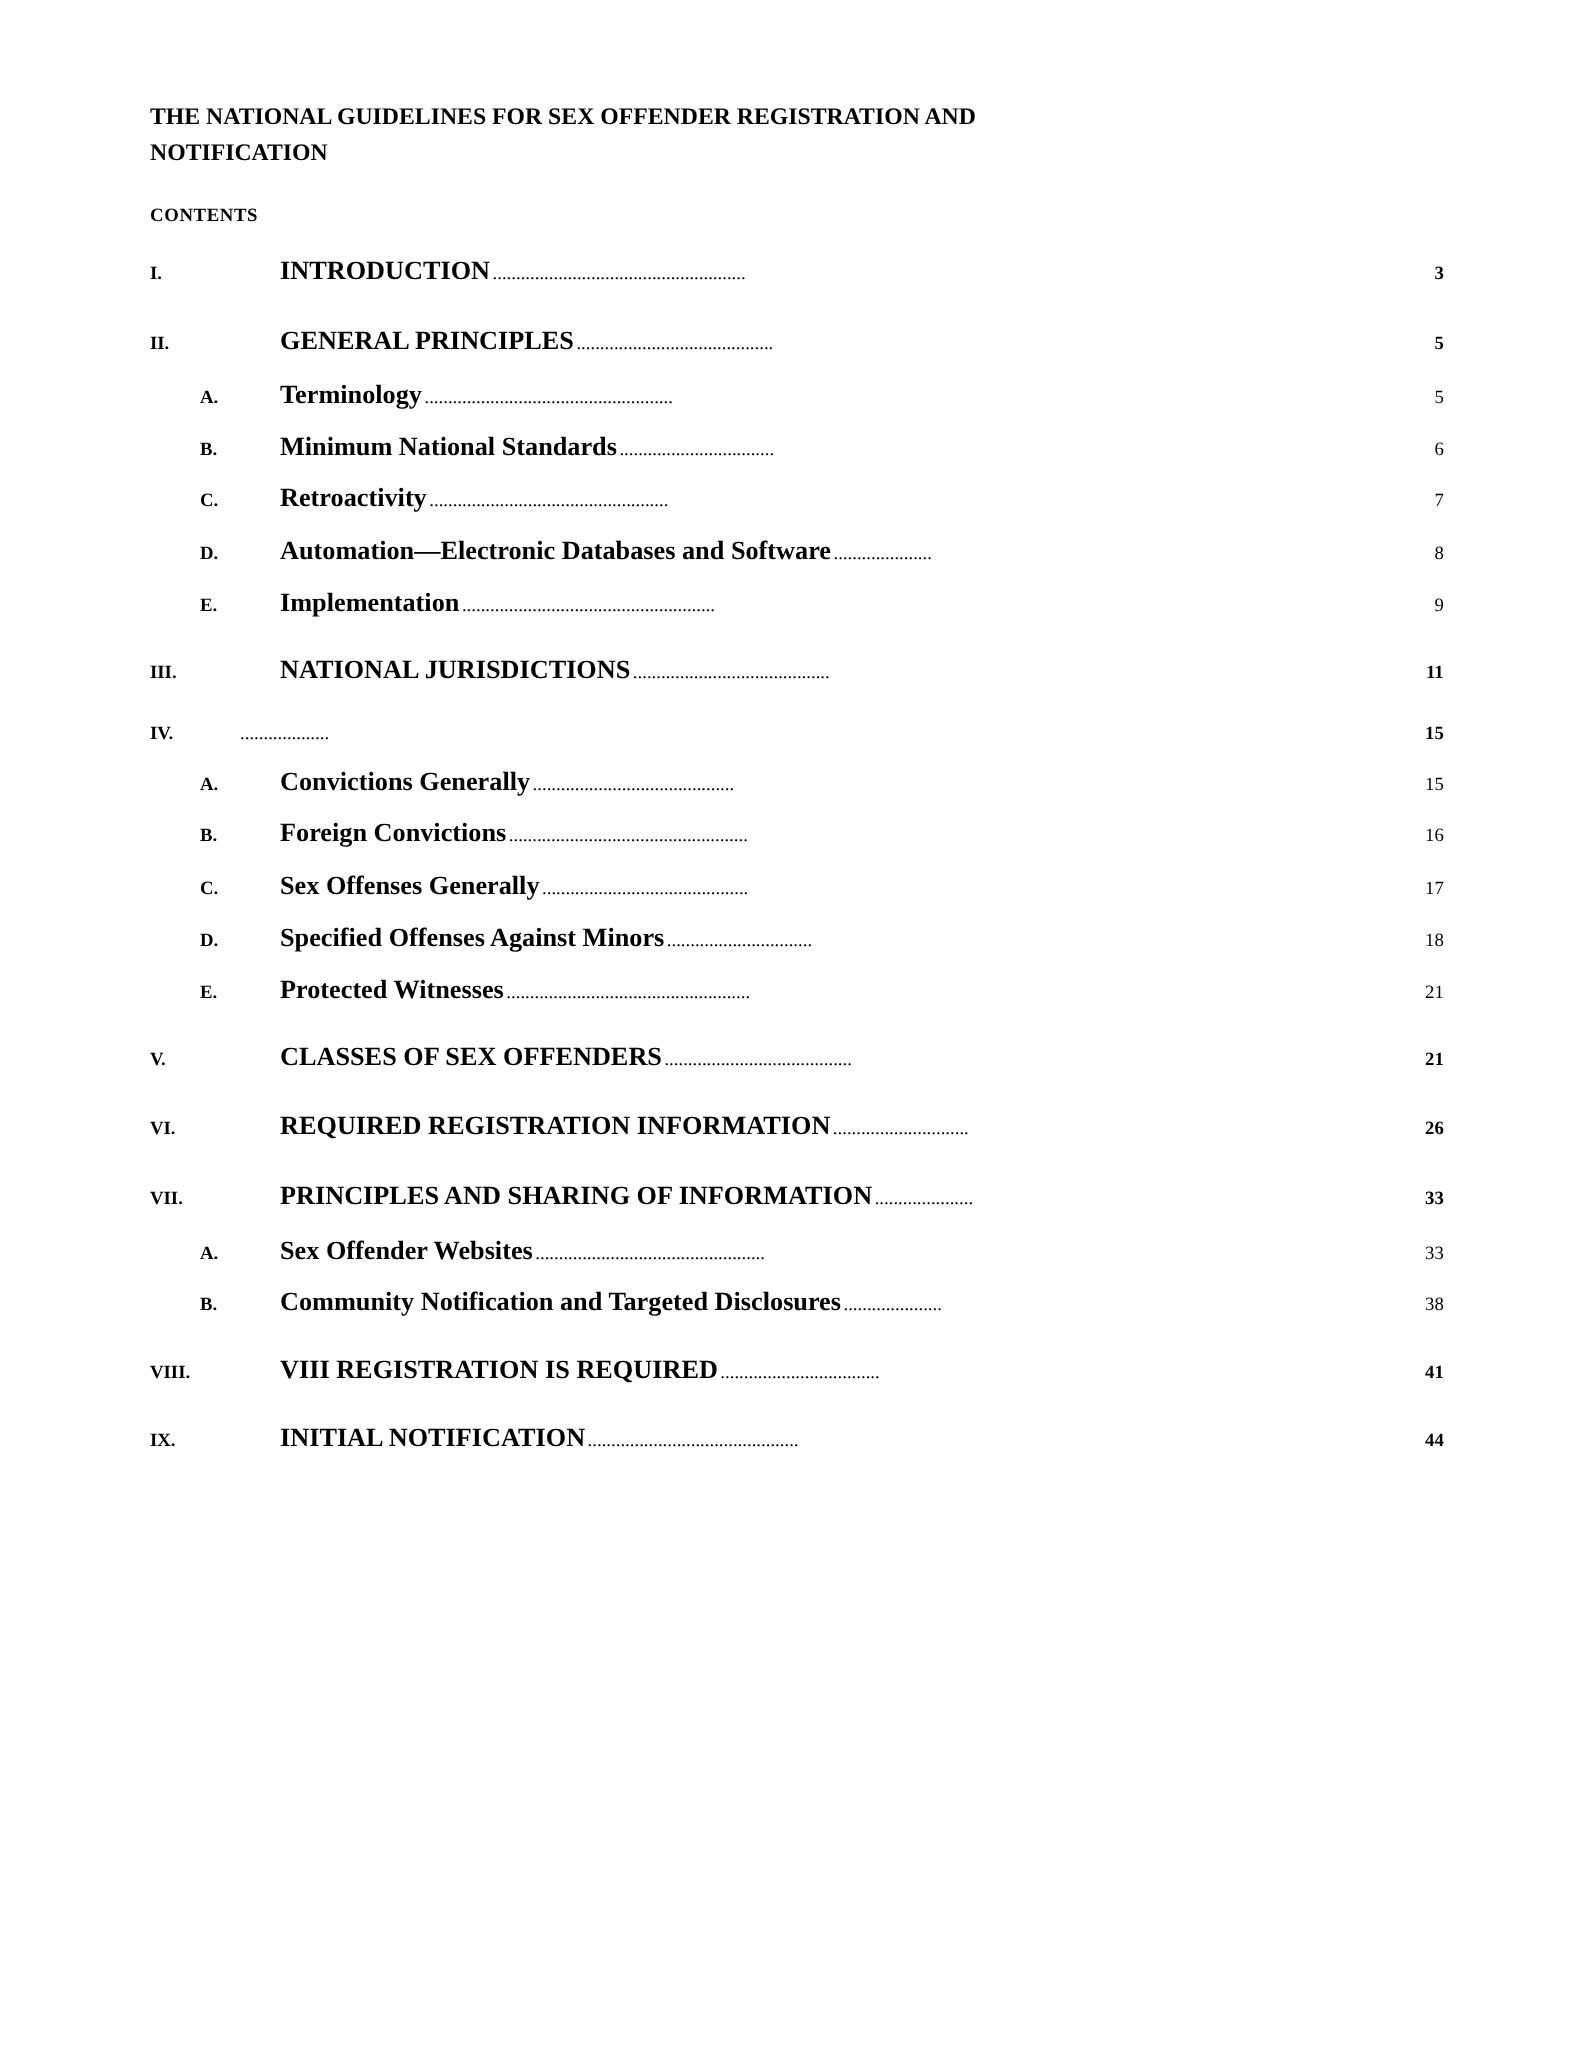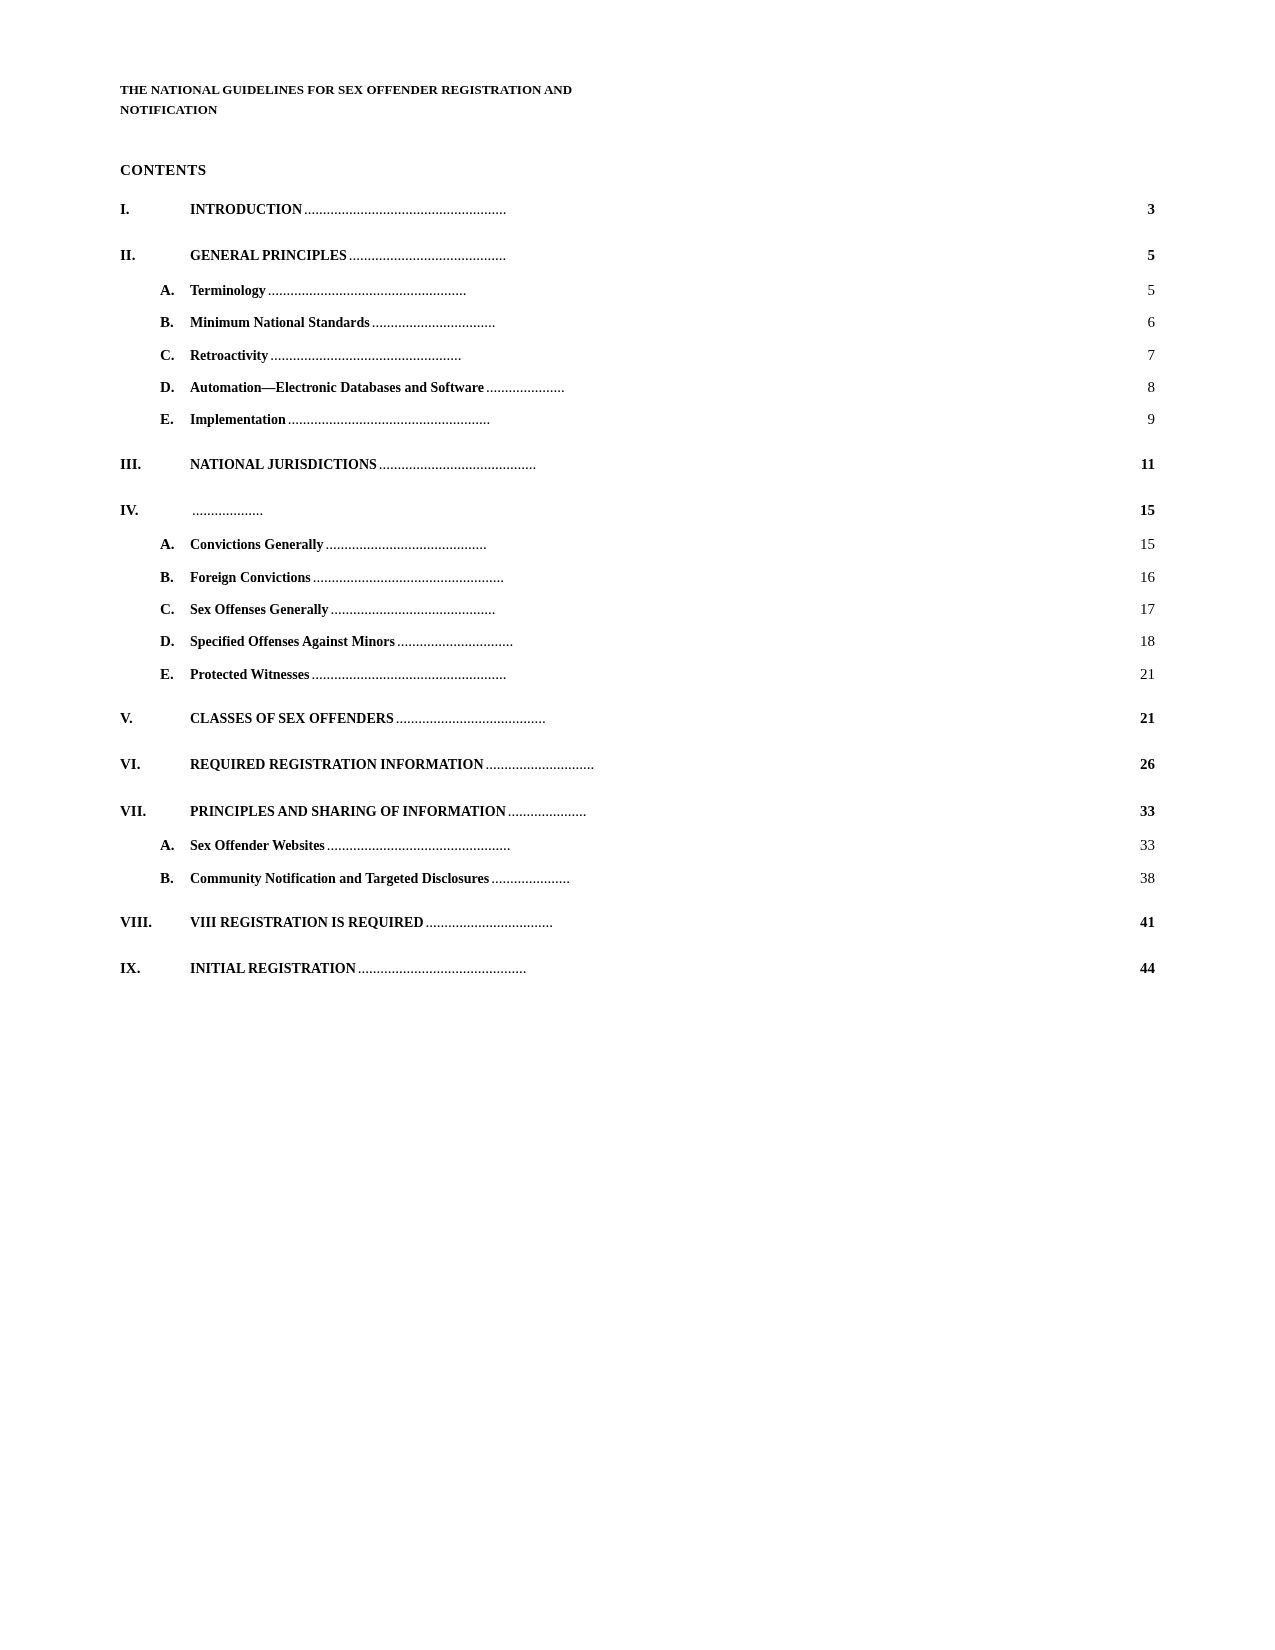--- a/index.html
+++ b/index.html
@@ -13,23 +13,23 @@
       font-family: "Times New Roman", Times, serif;
       font-size: 16px;
       color: #000000;
       width: 1275px;
       min-height: 1650px;
       padding: 80px 120px 80px 120px;
     }
 
     .document-title {
       font-weight: bold;
-      font-size: 13px;
+      font-size: 19px;
       line-height: 1.5;
-      margin-bottom: 43px;
+      margin-bottom: 28px;
     }
 
     .contents-header {
       font-weight: bold;
       font-size: 15px;
       margin-bottom: 18px;
       letter-spacing: 0.5px;
     }
 
     .toc-row {
@@ -59,22 +59,23 @@
       flex-shrink: 0;
     }
 
     .toc-content {
       flex: 1;
       display: flex;
       align-items: baseline;
     }
 
     .toc-label {
-      font-size: 14px;
+      font-size: 21px;
       white-space: nowrap;
+      margin-left: 34px;
     }
 
     .toc-label.bold {
       font-weight: bold;
     }
 
     .toc-label.underline {
       font-weight: bold;
     }
 
@@ -276,18 +277,18 @@
       <div class="toc-content">
         <span class="toc-label bold">VIII REGISTRATION IS REQUIRED</span>
         <span class="toc-dots"> .................................. </span>
         <span class="toc-page">41</span>
       </div>
     </div>
     <div class="section-spacer"></div>
     <div class="toc-row main-entry">
       <span class="toc-num">IX.</span>
       <div class="toc-content">
-        <span class="toc-label bold">INITIAL REGISTRATION</span>
+        <span class="toc-label bold">INITIAL NOTIFICATION</span>
         <span class="toc-dots"> ............................................. </span>
         <span class="toc-page">44</span>
       </div>
     </div>
   </div>
 
 </body></html>

